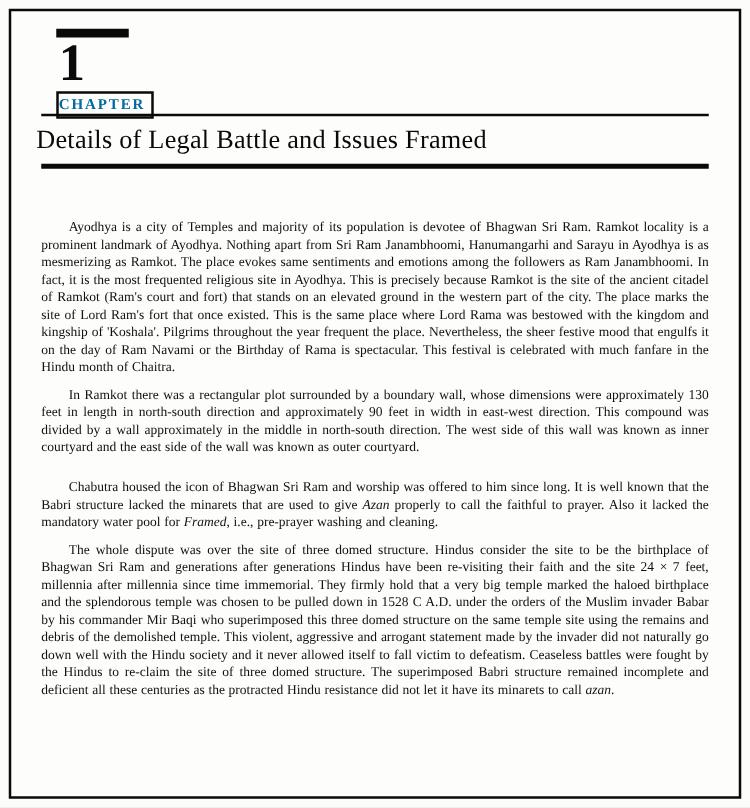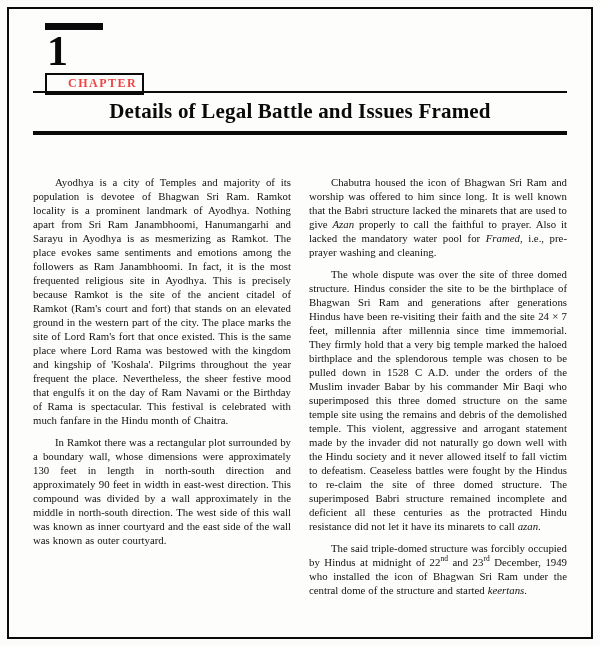--- a/index.html
+++ b/index.html
@@ -49,65 +49,66 @@
     font-size: 42px;
     font-weight: bold;
     line-height: 1.0;
     margin-top: 0px;
     padding-left: 2px;
     color: #0a0a0a;
   }
   .chapter-label-box {
     display: inline-block;
     border: 2px solid #0a0a0a;
-    padding: 1px 5px 2px 21px;
+    padding: 1px 5px 2px 0;
     font-size: 12px;
     font-weight: bold;
     letter-spacing: 1.5px;
     margin-top: 1px;
-    color: #ef4444;
+    color: #0369a1;
     font-family: "Liberation Serif", serif;
   }
   
   .rule-thin {
     position: absolute;
     left: 4px;
     right: 4px;
     top: 72px;
     height: 2px;
     background: #0a0a0a;
   }
   .page-title {
     position: absolute;
     left: 0;
     right: 0;
     top: 80px;
-    text-align: center;
+    text-align: left;
     font-size: 21px;
-    font-weight: bold;
+    font-weight: normal;
     margin: 0;
     color: #0a0a0a;
     letter-spacing: 0.2px;
   }
   .rule-thick {
     position: absolute;
     left: 4px;
     right: 4px;
     top: 112px;
     height: 4px;
     background: #0a0a0a;
   }
   
   .columns {
     position: absolute;
     left: 4px;
     right: 4px;
     top: 156px;
     display: flex;
     gap: 18px;
+    flex-direction: column;
   }
   .col {
     flex: 1 1 0;
     font-size: 10.8px;
     line-height: 14px;
     text-align: justify;
     color: #111;
   }
   .col p.para {
     margin: 0 0 8px 0;
@@ -137,19 +138,18 @@
       <div class="rule-thick"></div>
 
       <div class="columns">
         <div class="col">
             <p class="para">Ayodhya is a city of Temples and majority of its population is devotee of Bhagwan Sri Ram. Ramkot locality is a prominent landmark of Ayodhya. Nothing apart from Sri Ram Janambhoomi, Hanumangarhi and Sarayu in Ayodhya is as mesmerizing as Ramkot. The place evokes same sentiments and emotions among the followers as Ram Janambhoomi. In fact, it is the most frequented religious site in Ayodhya. This is precisely because Ramkot is the site of the ancient citadel of Ramkot (Ram's court and fort) that stands on an elevated ground in the western part of the city. The place marks the site of Lord Ram's fort that once existed. This is the same place where Lord Rama was bestowed with the kingdom and kingship of 'Koshala'. Pilgrims throughout the year frequent the place. Nevertheless, the sheer festive mood that engulfs it on the day of Ram Navami or the Birthday of Rama is spectacular. This festival is celebrated with much fanfare in the Hindu month of Chaitra.</p>
             <p class="para">In Ramkot there was a rectangular plot surrounded by a boundary wall, whose dimensions were approximately 130 feet in length in north-south direction and approximately 90 feet in width in east-west direction. This compound was divided by a wall approximately in the middle in north-south direction. The west side of this wall was known as inner courtyard and the east side of the wall was known as outer courtyard.</p>
           </div>
         <div class="col">
             <p class="para">Chabutra housed the icon of Bhagwan Sri Ram and worship was offered to him since long. It is well known that the Babri structure lacked the minarets that are used to give <i>Azan</i> properly to call the faithful to prayer. Also it lacked the mandatory water pool for <i>Framed</i>, i.e., pre-prayer washing and cleaning.</p>
             <p class="para">The whole dispute was over the site of three domed structure. Hindus consider the site to be the birthplace of Bhagwan Sri Ram and generations after generations Hindus have been re-visiting their faith and the site 24 × 7 feet, millennia after millennia since time immemorial. They firmly hold that a very big temple marked the haloed birthplace and the splendorous temple was chosen to be pulled down in 1528 C A.D. under the orders of the Muslim invader Babar by his commander Mir Baqi who superimposed this three domed structure on the same temple site using the remains and debris of the demolished temple. This violent, aggressive and arrogant statement made by the invader did not naturally go down well with the Hindu society and it never allowed itself to fall victim to defeatism. Ceaseless battles were fought by the Hindus to re-claim the site of three domed structure. The superimposed Babri structure remained incomplete and deficient all these centuries as the protracted Hindu resistance did not let it have its minarets to call <i>azan</i>.</p>
-            <p class="para">The said triple-domed structure was forcibly occupied by Hindus at midnight of 22<sup>nd</sup> and 23<sup>rd</sup> December, 1949 who installed the icon of Bhagwan Sri Ram under the central dome of the structure and started <i>keertans</i>.</p>
           </div>
       </div>
 
     </div>
   </div>
 </div>
 
 </body></html>

